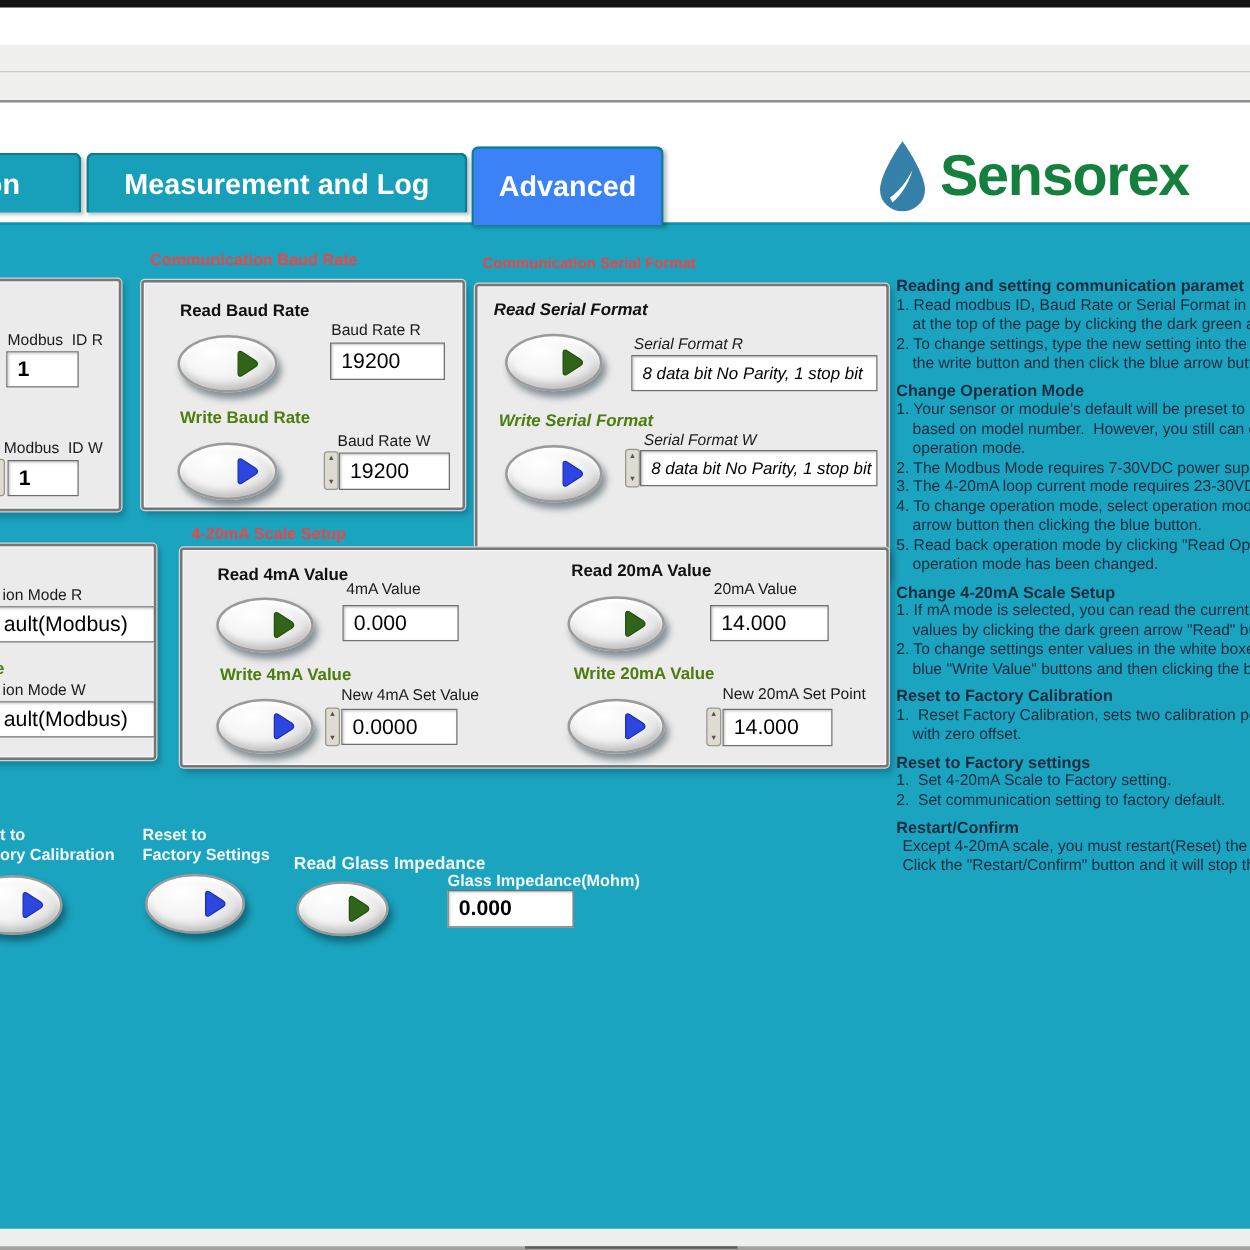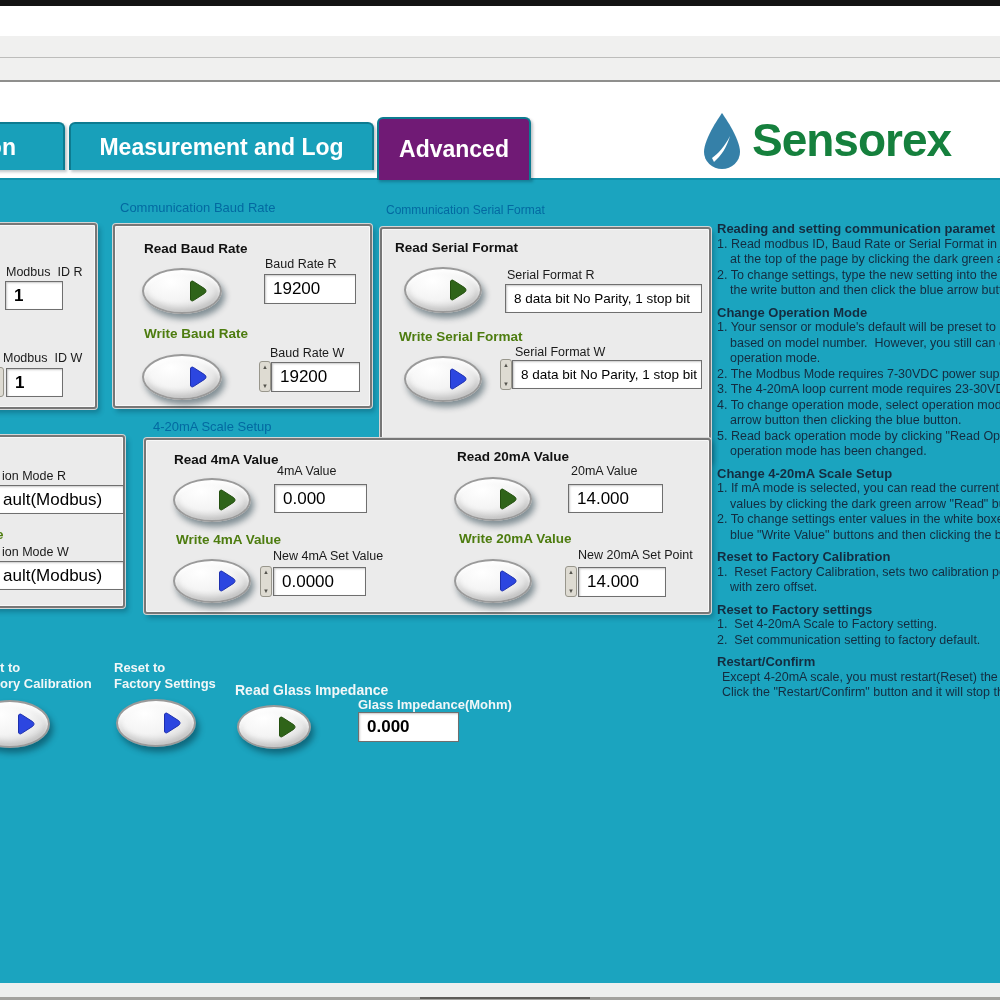--- a/index.html
+++ b/index.html
@@ -22,31 +22,31 @@
   
   .teal-body{left:0;top:178px;width:1000px;height:805px;background:#1ba4bf;border-top:2px solid #1191ab;}
 
   
   .tab{
     box-sizing:border-box;background:#18a0ba;border:2px solid #0d7b90;border-bottom:none;
     border-radius:6px 6px 0 0;color:#ffffff;font-weight:bold;font-size:23px;
     display:flex;align-items:center;justify-content:center;
     box-shadow:2px 2px 3px rgba(0,20,30,.25);
   }
-  .tab.selected{background:#701a75;z-index:6;font-size:23px;}
+  .tab.selected{background:#3b82f6;z-index:6;font-size:23px;}
 
   
   .logo-text{color:#15803d;font-size:46px;font-weight:bold;letter-spacing:-1px;line-height:52px;}
 
   
   .panel{
     box-sizing:border-box;background:#ebebeb;border:2px solid #777777;border-radius:3px;
     box-shadow:0 0 0 1px #d5d5d5, inset 0 0 0 1px #f8f8f8, 3px 4px 5px rgba(0,40,55,.3);
   }
-  .panel-header{color:#0369a1;font-size:13px;font-weight:normal;}
+  .panel-header{color:#ef4444;font-size:13px;font-weight:bold;}
 
   
   .lbl{color:#1a1a1a;font-size:12.5px;}
   .lbl-bold{color:#111111;font-size:13.5px;font-weight:bold;}
   .lbl-blue{color:#4d7c0f;font-size:13.5px;font-weight:bold;}
   .lbl-white{color:#f2f7f8;font-size:13px;font-weight:bold;}
 
   
   .field{
     box-sizing:border-box;background:#ffffff;border:1px solid #6f6f6f;
@@ -140,21 +140,21 @@
   </div>
   <div class="abs lbl" style="left:155px;top:120px;">Baud Rate W</div>
   <div class="abs spin" style="left:144px;top:135px;height:31px;">
       <span>▲</span>
       <span>▼</span>
     </div>
   <div class="abs field" style="left:156px;top:136px;width:89px;height:30px;">19200</div>
 </div>
 
 <div class="abs panel-header" style="left:386px;top:203px;font-size:12px;">Communication Serial Format</div>
-<div class="abs panel" style="left:380px;top:227px;width:331px;height:234px;">
+<div class="abs panel" style="left:380px;top:227px;width:331px;height:234px;font-style:italic;">
   <div class="abs lbl-bold" style="left:13px;top:11px;">Read Serial Format</div>
   <div class="abs oval" style="left:22px;top:38px;width:78px;height:46px;">
     <svg width="22" height="24" viewBox="0 0 22 24">
         <path class="arr-green" d="M3.5 4 C3.5 2.2 5 1.6 6.3 2.4 L17.5 9.6 C19.5 11 19.5 13 17.5 14.4 L6.3 21.6 C5 22.4 3.5 21.8 3.5 20 Z"></path>
       </svg>
   </div>
   <div class="abs lbl" style="left:125px;top:39px;">Serial Format R</div>
   <div class="abs field small" style="left:123px;top:55px;width:197px;height:29px;">8 data bit No Parity, 1 stop bit</div>
   <div class="abs lbl-blue" style="left:17px;top:100px;">Write Serial Format</div>
   <div class="abs oval" style="left:22px;top:127px;width:78px;height:46px;">

